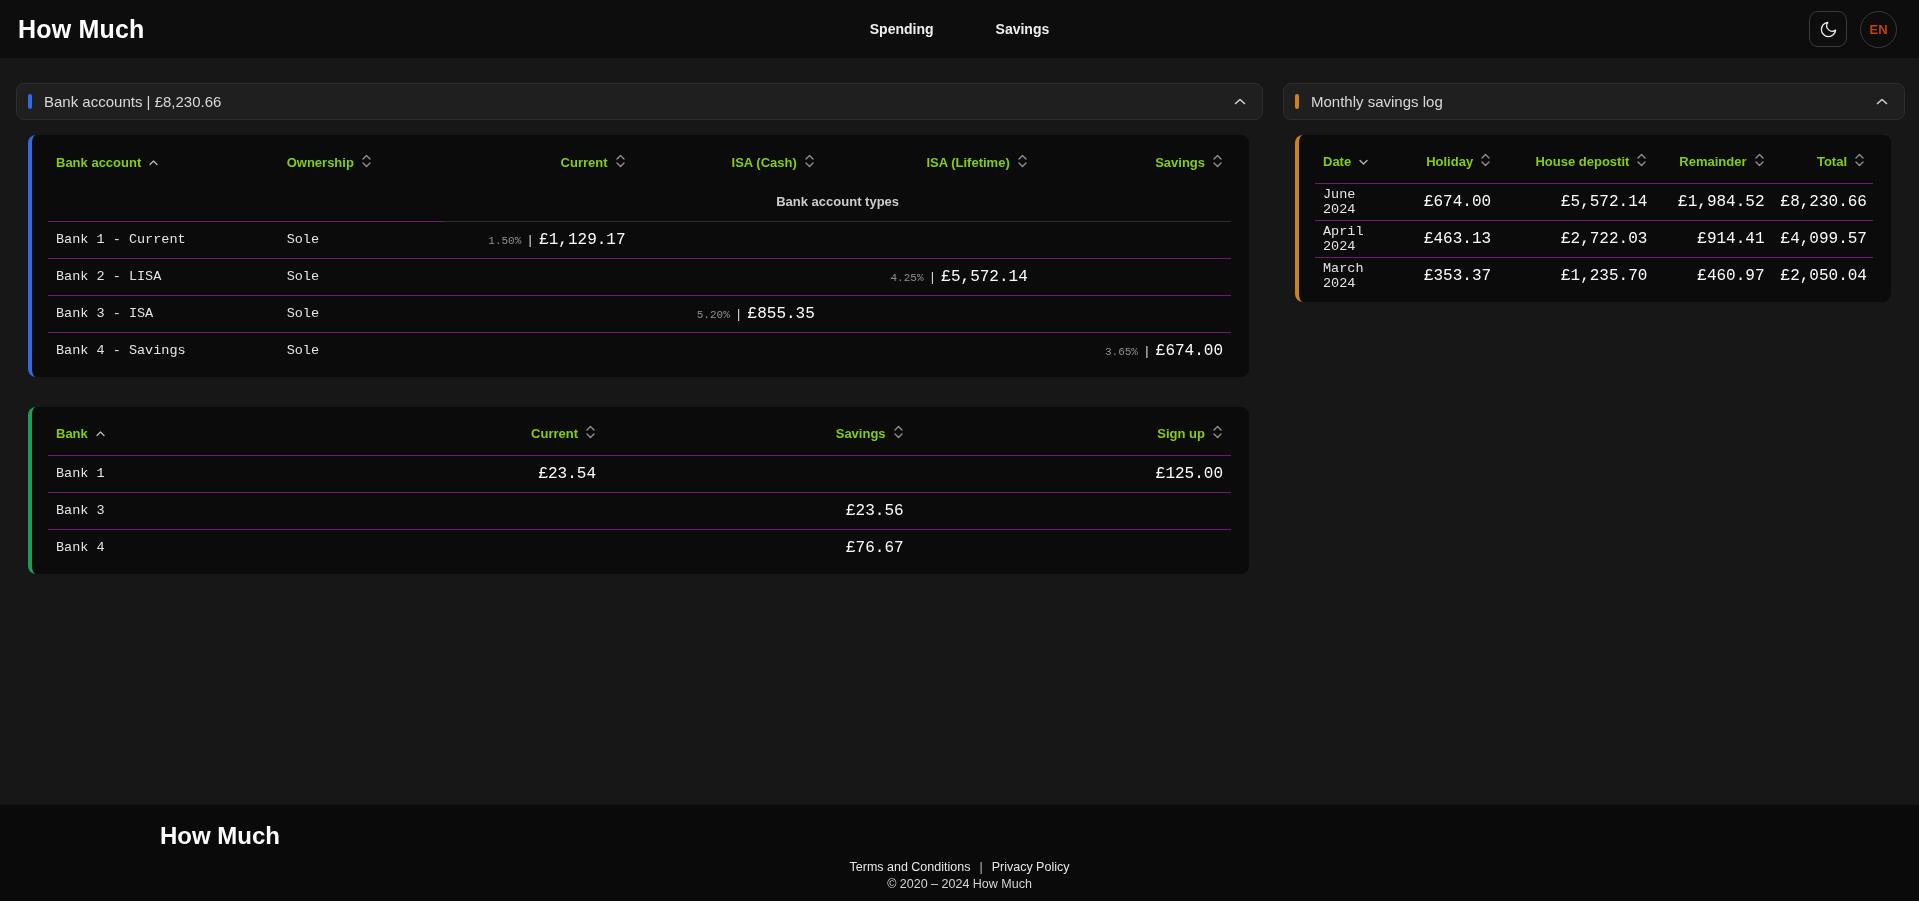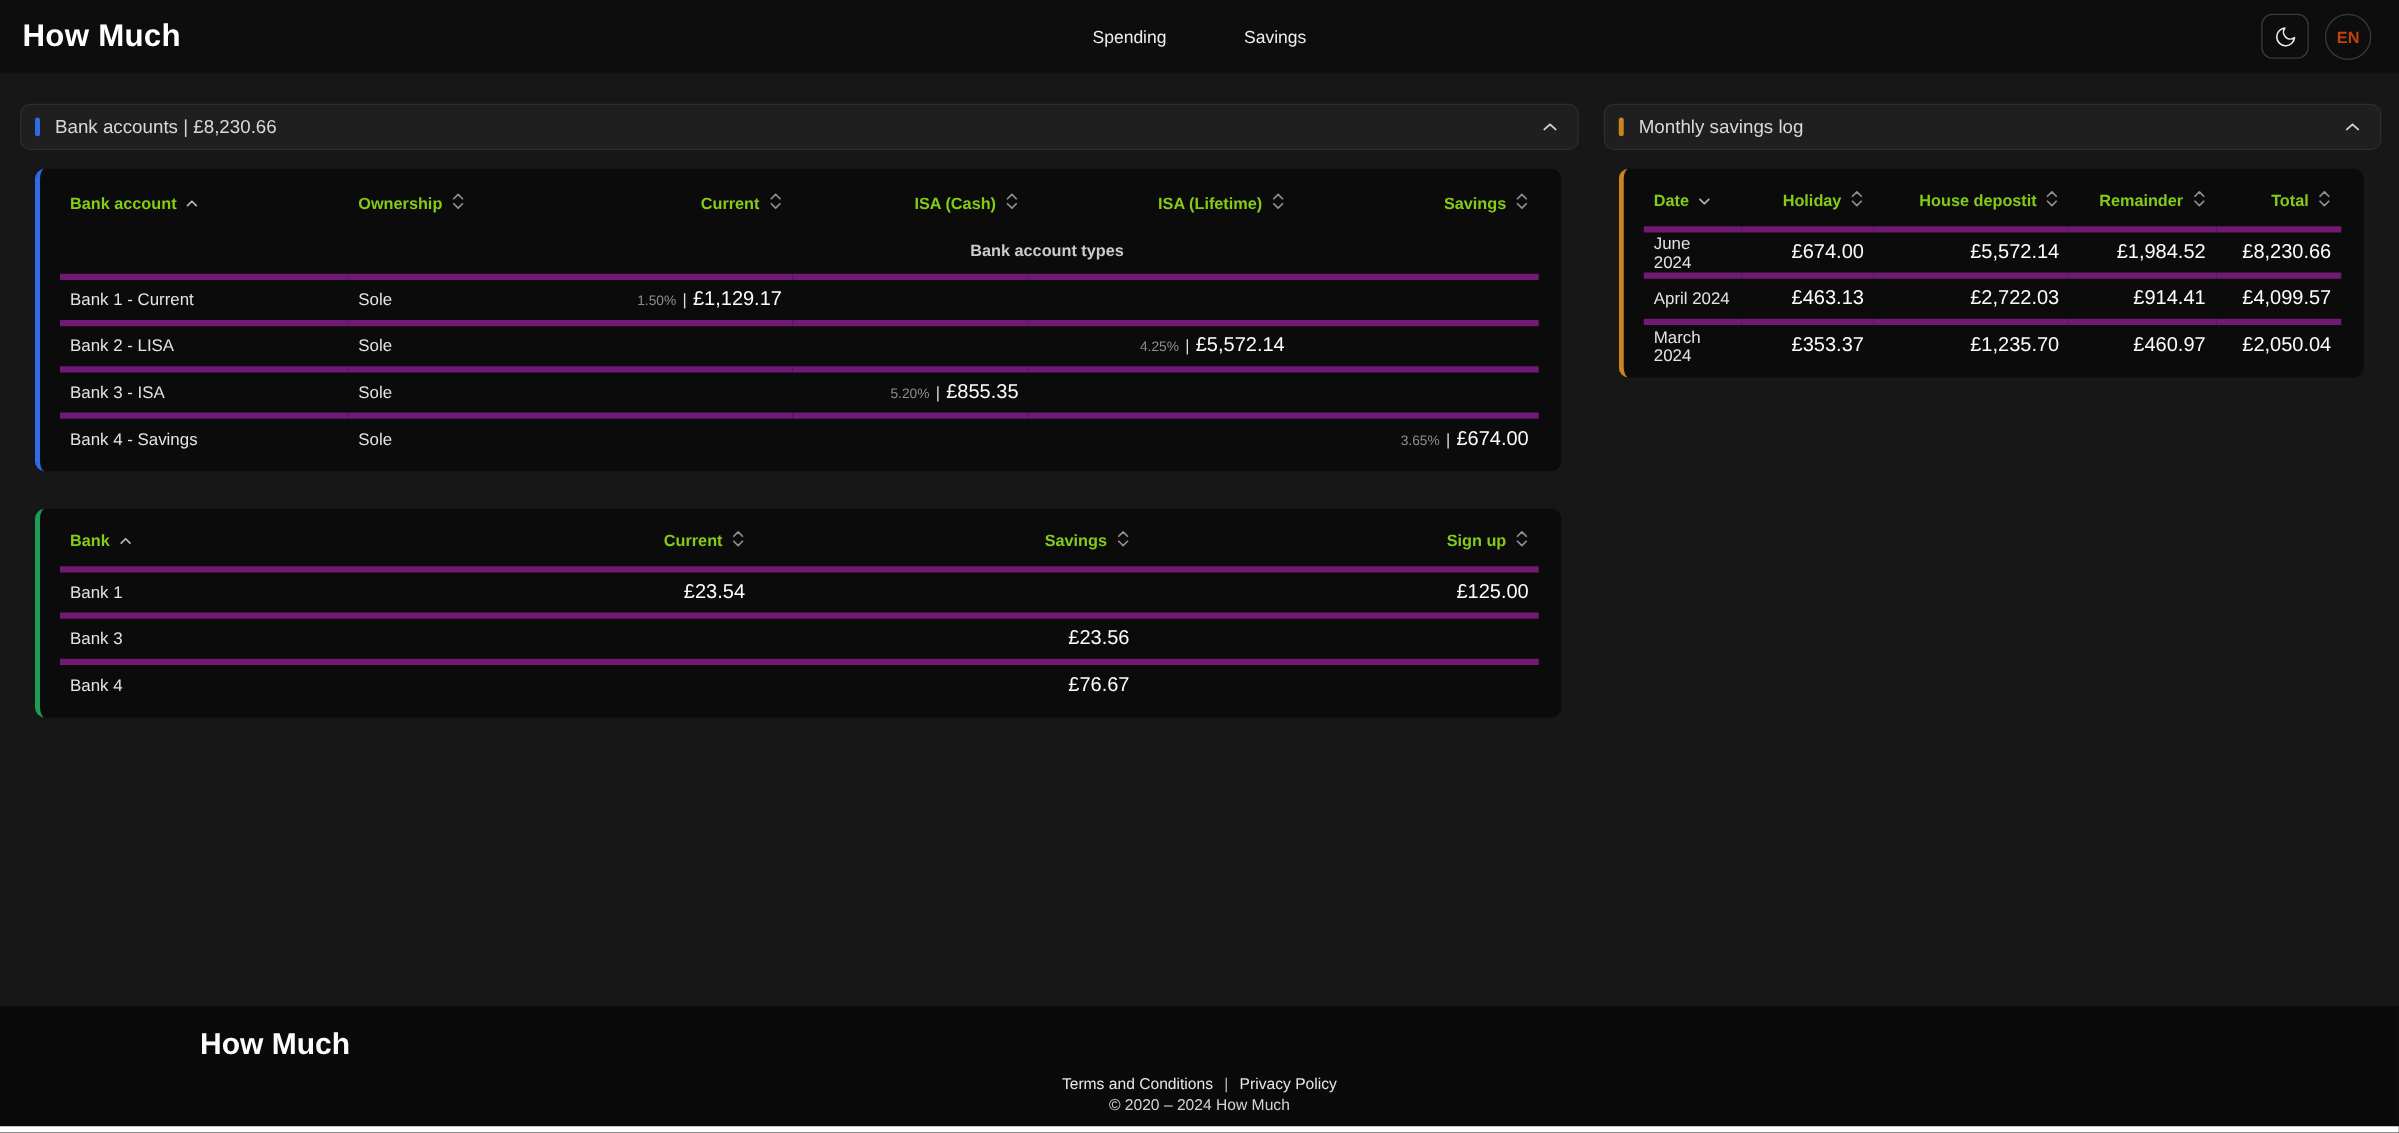--- a/index.html
+++ b/index.html
@@ -22,21 +22,21 @@
     align-items: center;
     padding: 0 22px 0 18px;
     position: relative;
   }
   .brand { font-size: 25px; font-weight: 600; color: #ffffff; letter-spacing: .2px; cursor: pointer; }
   .nav-center {
     position: absolute; left: 50%; top: 0; height: 100%;
     transform: translateX(-50%);
     display: flex; align-items: center; gap: 62px;
   }
-  .nav-link { font-size: 14px; font-weight: 400; color: #efefef; cursor: pointer; }
+  .nav-link { font-size: 14px; font-weight: 700; color: #efefef; cursor: pointer; }
   .nav-right { margin-left: auto; display: flex; align-items: center; gap: 13px; }
   .theme-btn {
     width: 38px; height: 36px; border: 1px solid #3a3a3a; border-radius: 9px;
     background: transparent; display: flex; align-items: center; justify-content: center; cursor: pointer;
   }
   .lang-btn {
     width: 37px; height: 37px; border: 1px solid #3a3a3a; border-radius: 50%;
     background: transparent; color: #c2410c; font-size: 13px; font-weight: 600;
     display: flex; align-items: center; justify-content: center; cursor: pointer;
     font-family: "Liberation Sans", sans-serif;
@@ -71,21 +71,21 @@
   .panel + .panel, .second-panel { margin-top: 30px; }
 
   table { width: 100%; border-collapse: collapse; table-layout: fixed; }
   th, td { padding: 0 8px; height: 37px; vertical-align: middle; }
   thead th { font-size: 13px; font-weight: 600; color: #84cc16; height: 42px; }
   th.group-span { border-bottom: 1px solid #2e2e2e; text-align: center; height: 38px; font-weight: 600; color: #cccccc; }
   th.group-empty { height: 38px; }
   th .th-inner { display: inline-flex; align-items: center; gap: 7px; }
   th.h-left  { text-align: left; }
   th.h-right { text-align: right; }
-  td { font-size: 13.5px; color: #e4e4e4; border-top: 5px solid #701a75; }
+  td { font-size: 13.5px; color: #e4e4e4; border-top: 1px solid #701a75; font-family: Liberation Mono, monospace; }
   td.t-right { text-align: right; }
   td .rate { font-size: 11px; color: #8f8f8f; }
   td .pipe { font-size: 13px; color: #dedede; margin: 0 5px; }
   td .val  { font-size: 16px; color: #fcfcfc; }
   .sort-icon { flex: 0 0 auto; }
 
   
   .footer { flex: 0 0 auto; background: #0a0a0a; padding: 16px 0 10px; }
   .footer-brand { margin-left: 160px; font-size: 24px; font-weight: 600; color: #fdfdfd; line-height: 30px; }
   .footer-links { margin-top: 9px; display: flex; justify-content: center; align-items: center; gap: 9px; font-size: 12.5px; color: #e6e6e6; }

